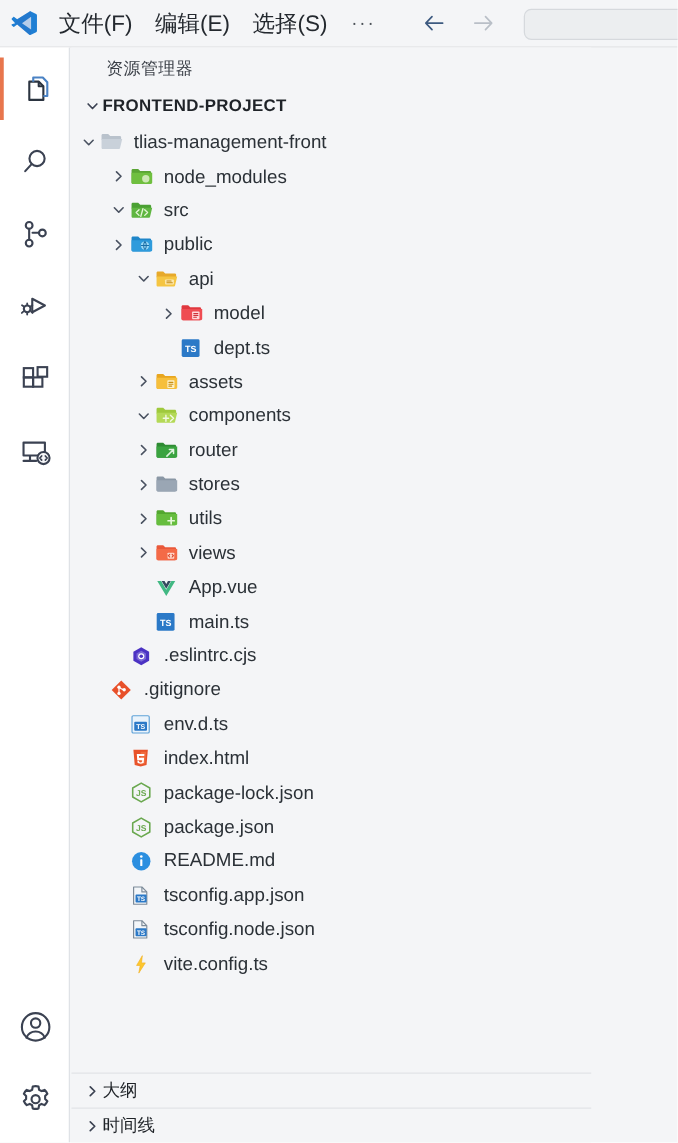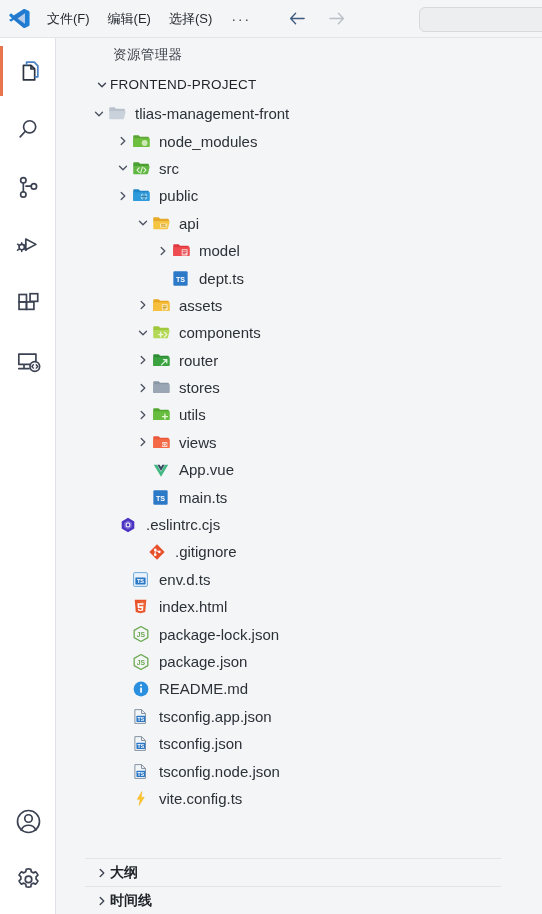--- a/index.html
+++ b/index.html
@@ -15,21 +15,21 @@
   
   .titlebar {
     position: absolute; top: 0; left: 0; width: 542px; height: 38px;
     background: #f4f5f7;
     border-bottom: 1px solid #e3e5e8;
     display: flex; align-items: center;
   }
   .vslogo { width: 38px; height: 38px; display: flex; align-items: center; justify-content: center; }
   .menus { display: flex; align-items: center; height: 38px; }
   .menu-item {
-    font-size: 13px; color: #24292f; padding: 3px 9px;
+    font-size: 18px; color: #24292f; padding: 3px 9px;
     line-height: 1; white-space: nowrap; cursor: default;
   }
   .menu-dots { font-size: 15px; color: #4a5057; padding: 0 10px; letter-spacing: 1.5px; }
   .navgroup { display: flex; align-items: center; margin-left: 26px; gap: 17px; }
   .navbtn { width: 22px; height: 22px; display: flex; align-items: center; justify-content: center; }
   .searchbox {
     position: absolute; left: 419px; top: 7px;
     width: 175px; height: 25px;
     background: #eceef0; border: 1px solid #d6d9dd; border-radius: 6px;
   }
@@ -45,46 +45,46 @@
   }
   .act-item.active::before {
     content: ""; position: absolute; left: 0; top: 4px;
     width: 3px; height: 50px; background: #e8764d;
   }
   .act-bottom { position: absolute; bottom: 6px; left: 0; width: 56px; }
 
   
   .sidebar {
     position: absolute; top: 38px; left: 57px; width: 416px; height: 876px;
-    background: #f4f5f7; overflow: hidden; margin-left: 28px;
+    background: #f4f5f7; overflow: hidden;
   }
   .sb-title {
     height: 34px; display: flex; align-items: center;
     padding-left: 28px; font-size: 13.5px; color: #3c4149; letter-spacing: .4px;
   }
   .section-root {
     display: flex; align-items: center; height: 25px; padding-left: 8px;
-    font-size: 13.5px; font-weight: normal; color: #1f2328; letter-spacing: .25px;
+    font-size: 13.5px; font-weight: bold; color: #1f2328; letter-spacing: .25px;
   }
   .chev { width: 17px; height: 17px; flex: 0 0 17px; display: flex; align-items: center; justify-content: center; }
 
   .tree { margin-top: 3px; }
   .row {
     display: flex; align-items: center; height: 27.4px;
     font-size: 15px; color: #2b3137; white-space: nowrap; cursor: pointer;
   }
   .row .twisty { width: 19px; flex: 0 0 19px; display: flex; align-items: center; justify-content: center; }
   .row .ficon { width: 24px; flex: 0 0 24px; display: flex; align-items: center; justify-content: flex-start; }
   .row .lbl { padding-left: 3px; }
 
   
   .panel-head {
     position: absolute; left: 0; width: 485px; height: 28px;
     display: flex; align-items: center; padding-left: 8px;
-    font-size: 14px; font-weight: bold; color: #1f2328;
+    font-size: 14px; font-weight: normal; color: #1f2328;
     background: #f4f5f7; border-top: 1px solid #e1e4e8;
   }
   #panel-outline { bottom: 28px; }
   #panel-timeline { bottom: 0; }
   svg { display: block; }
 </style>
 </head>
 <body>
 
 <div id="app">
@@ -427,33 +427,33 @@
         <div class="row" style="padding-left: 48px;">
           <span class="twisty"></span>
           <span class="ficon">
             <svg width="17" height="17" viewBox="0 0 20 20">
               <rect x="1.6" y="1.6" width="16.8" height="16.8" rx="1.4" fill="#2b79c7"></rect>
               <text x="10.1" y="14.1" font-family="Liberation Sans, sans-serif" font-size="8.4" font-weight="bold" fill="#ffffff" text-anchor="middle">TS</text>
             </svg>
           </span>
           <span class="lbl">main.ts</span>
         </div>
-        <div class="row" style="padding-left: 15px;">
+        <div class="row" style="padding-left: 28px;">
           <span class="twisty"></span>
           <span class="ficon">
             <svg width="18" height="18" viewBox="0 0 20 20">
               <path d="M10 1.9 17 6v8L10 18.1 3 14V6z" fill="#4b32c3"></path>
               <path d="M10 5.1 14.2 7.6v4.9L10 14.9 5.8 12.5V7.6z" fill="#7a68d6"></path>
               <circle cx="10" cy="10" r="2.7" fill="#ffffff"></circle>
               <circle cx="10" cy="10" r="1.6" fill="#4b32c3"></circle>
             </svg>
           </span>
           <span class="lbl">.eslintrc.cjs</span>
         </div>
-        <div class="row" style="padding-left: 44px;">
+        <div class="row" style="padding-left: 12px;">
           <span class="twisty"></span>
           <span class="ficon">
             <svg width="18" height="18" viewBox="0 0 20 20">
               <path d="M10 1.5 18.5 10 10 18.5 1.5 10z" fill="#e8502a"></path>
               <circle cx="8" cy="7.6" r="1.5" fill="#ffffff"></circle>
               <circle cx="8" cy="13" r="1.5" fill="#ffffff"></circle>
               <circle cx="12.6" cy="9.8" r="1.5" fill="#ffffff"></circle>
               <path d="M8 9.1v2.4M9.4 8.7l2 .7" stroke="#ffffff" stroke-width="1.1" stroke-linecap="round"></path>
             </svg>
           </span>
@@ -527,32 +527,20 @@
         <div class="row" style="padding-left: 28px;">
           <span class="twisty"></span>
           <span class="ficon">
             <svg width="17" height="17" viewBox="0 0 20 20">
               <path d="M3.4 1.9h7.8l4.6 4.6v11.6H3.4z" fill="#f3f6f9" stroke="#7d8b99" stroke-width="1.1" stroke-linejoin="round"></path>
               <path d="M11.2 1.9v4.6h4.6" fill="none" stroke="#7d8b99" stroke-width="1.1" stroke-linejoin="round"></path>
               <rect x="5.2" y="9" width="10.4" height="7.4" rx=".8" fill="#2b79c7"></rect>
               <text x="10.4" y="14.9" font-family="Liberation Sans, sans-serif" font-size="6" font-weight="bold" fill="#ffffff" text-anchor="middle">TS</text>
             </svg>
           </span>
-          <span class="lbl">tsconfig.json</span>
-        </div>
-        <div class="row" style="padding-left: 28px;">
-          <span class="twisty"></span>
-          <span class="ficon">
-            <svg width="17" height="17" viewBox="0 0 20 20">
-              <path d="M3.4 1.9h7.8l4.6 4.6v11.6H3.4z" fill="#f3f6f9" stroke="#7d8b99" stroke-width="1.1" stroke-linejoin="round"></path>
-              <path d="M11.2 1.9v4.6h4.6" fill="none" stroke="#7d8b99" stroke-width="1.1" stroke-linejoin="round"></path>
-              <rect x="5.2" y="9" width="10.4" height="7.4" rx=".8" fill="#2b79c7"></rect>
-              <text x="10.4" y="14.9" font-family="Liberation Sans, sans-serif" font-size="6" font-weight="bold" fill="#ffffff" text-anchor="middle">TS</text>
-            </svg>
-          </span>
           <span class="lbl">tsconfig.node.json</span>
         </div>
         <div class="row" style="padding-left: 28px;">
           <span class="twisty"></span>
           <span class="ficon">
             <svg width="17" height="17" viewBox="0 0 20 20">
               <path d="M11.6 1.8 6.2 11h3.4l-1.3 7.2 6.1-9.6h-3.6z" fill="#fdc72f" stroke="#f2b01e" stroke-width=".6" stroke-linejoin="round"></path>
             </svg>
           </span>
           <span class="lbl">vite.config.ts</span>

